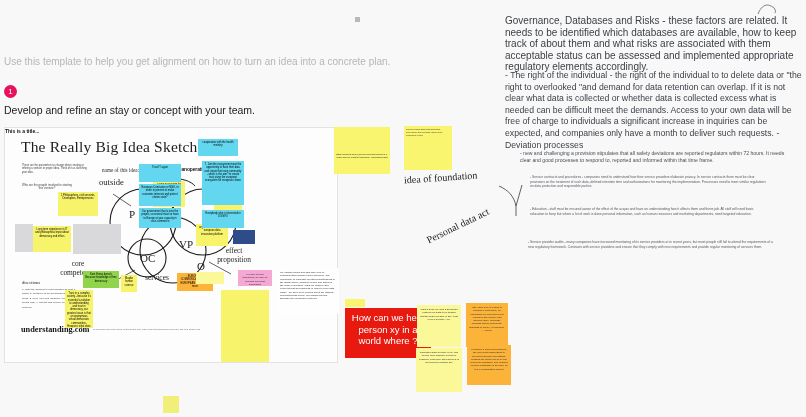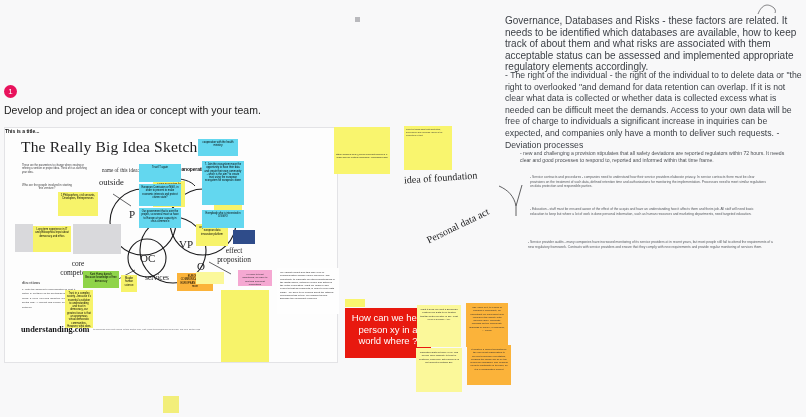--- a/index.html
+++ b/index.html
@@ -90,22 +90,23 @@
   #note-bottom-stray{position:absolute;left:163px;top:396px;width:16px;height:17px;background:#f2ee7a;}
   .freenote .txt{font-size:2.5px;line-height:3.3px;padding:3px;text-align:center;color:#2c2c2e;}
   
 </style>
 </head>
 <body>
 
 <div class="canvas">
 
   <div id="title-mark"></div>
+  <div id="page-subtitle">Use this template to help you get alignment on how to turn an idea into a concrete plan.</div>
   <div id="step-badge">1</div>
-  <div id="step-text">Develop and project an idea or concept with your team.</div>
+  <div id="step-text">Develop and refine an stay or concept with your team.</div>
 
   <svg id="squiggle-top" viewBox="0 0 22 14">
     <path d="M2 12 C6 2, 12 1, 18 6 C19 7, 20 9, 19 11" fill="none" stroke="#4a4a4e" stroke-width="0.7"></path>
   </svg>
 
   <div class="rtext" id="gov-para">Governance, Databases and Risks - these factors are related. It needs to be identified which databases are available, how to keep track of about them and what risks are associated with them acceptable status can be assessed and implemented appropriate regulatory elements accordingly.</div>
   <div class="rtext" id="right-para">- The right of the individual - the right of the individual to to delete data or "the right to overlooked "and demand for data retention can overlap. If it is not clear what data is collected or whether data is collected excess what is needed can be difficult meet the demands. Access to your own data will be free of charge to individuals a significant increase in inquiries can be expected, and companies only have a month to deliver such requests. - Deviation processes</div>
   <div class="rtext" id="para-72h">- new and challenging a provision stipulates that all safety deviations are reported regulators within 72 hours. It needs clear and good processes to respond to, reported and informed within that time frame.</div>
 
   <svg id="arrow-mid" viewBox="0 0 28 36">

